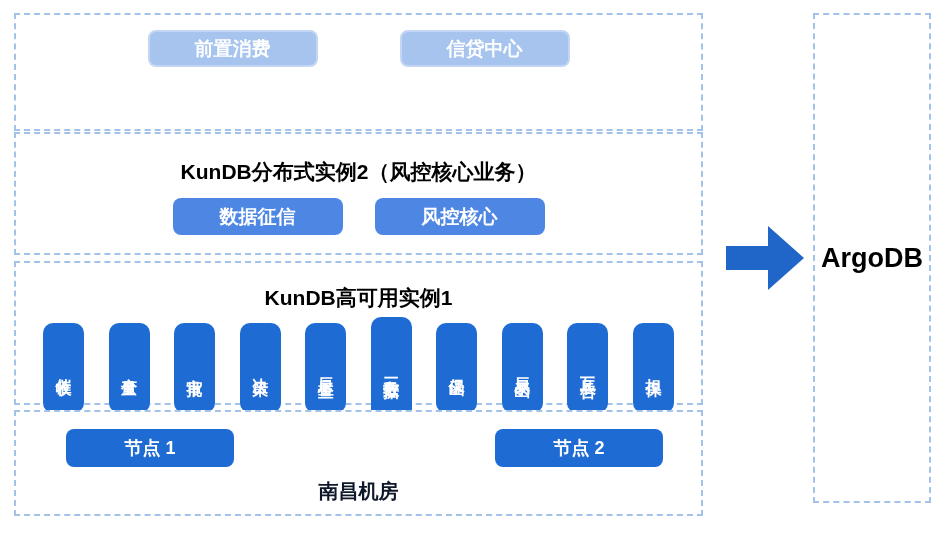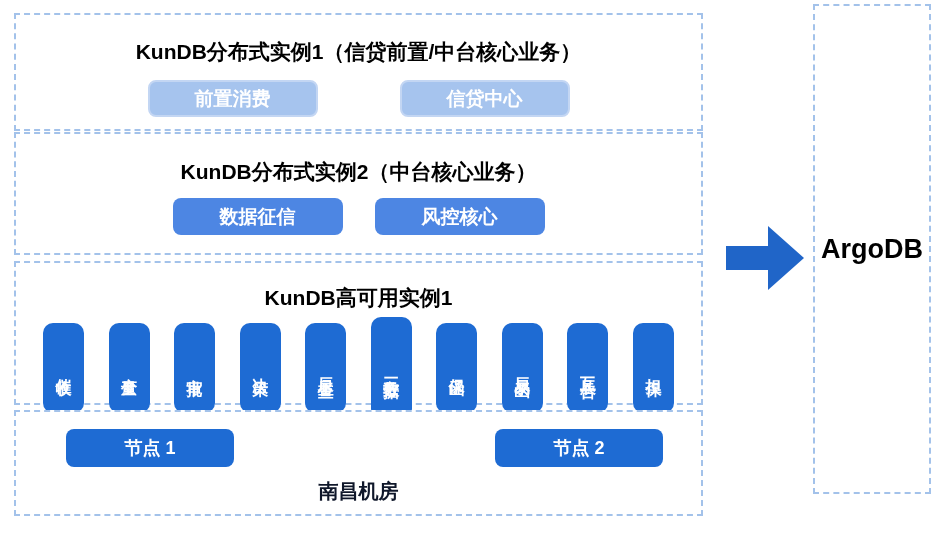--- a/index.html
+++ b/index.html
@@ -13,21 +13,21 @@
   .dashed-box{
     position:absolute;
     box-sizing:border-box;
     border:2px dashed #a3c2ea;
     background:#ffffff;
   }
   .box1{left:14px;top:13px;width:689px;height:118px;}
   .box2{left:14px;top:132px;width:689px;height:123px;}
   .box3{left:14px;top:261px;width:689px;height:144px;}
   .box4{left:14px;top:410px;width:689px;height:106px;}
-  .target-box{left:813px;top:4px;width:118px;height:490px;
+  .target-box{left:813px;top:13px;width:118px;height:490px;
     display:flex;align-items:center;justify-content:center;}
 
   .box-title{
     margin:0;text-align:center;
     font-weight:bold;color:#000000;
     font-size:21px;line-height:1.25;
   }
   .box1 .box-title{margin-top:24px;}
   .box2 .box-title{margin-top:25px;}
   .box3 .box-title{margin-top:22px;font-size:21px;}
@@ -83,29 +83,28 @@
   .target-label{
     font-weight:bold;font-size:27px;color:#000000;margin:0;
   }
 </style>
 </head>
 <body>
 
 <div class="canvas">
 
   <section class="dashed-box box1">
-    <h2 class="box-title">KunDB分布式实例1（信贷前置/中台核心业务）</h2>
     <div class="btn-row">
       <div class="service-btn light">前置消费</div>
       <div class="service-btn light">信贷中心</div>
     </div>
   </section>
 
   <section class="dashed-box box2">
-    <h2 class="box-title">KunDB分布式实例2（中台核心业务）</h2>
+    <h2 class="box-title">KunDB分布式实例2（风控核心业务）</h2>
     <div class="btn-row">
       <div class="service-btn medium">数据征信</div>
       <div class="service-btn medium">风控核心</div>
     </div>
   </section>
 
   <section class="dashed-box box3">
     <h2 class="box-title">KunDB高可用实例1</h2>
     <div class="pill-row">
       <div class="app-pill">催收</div>

